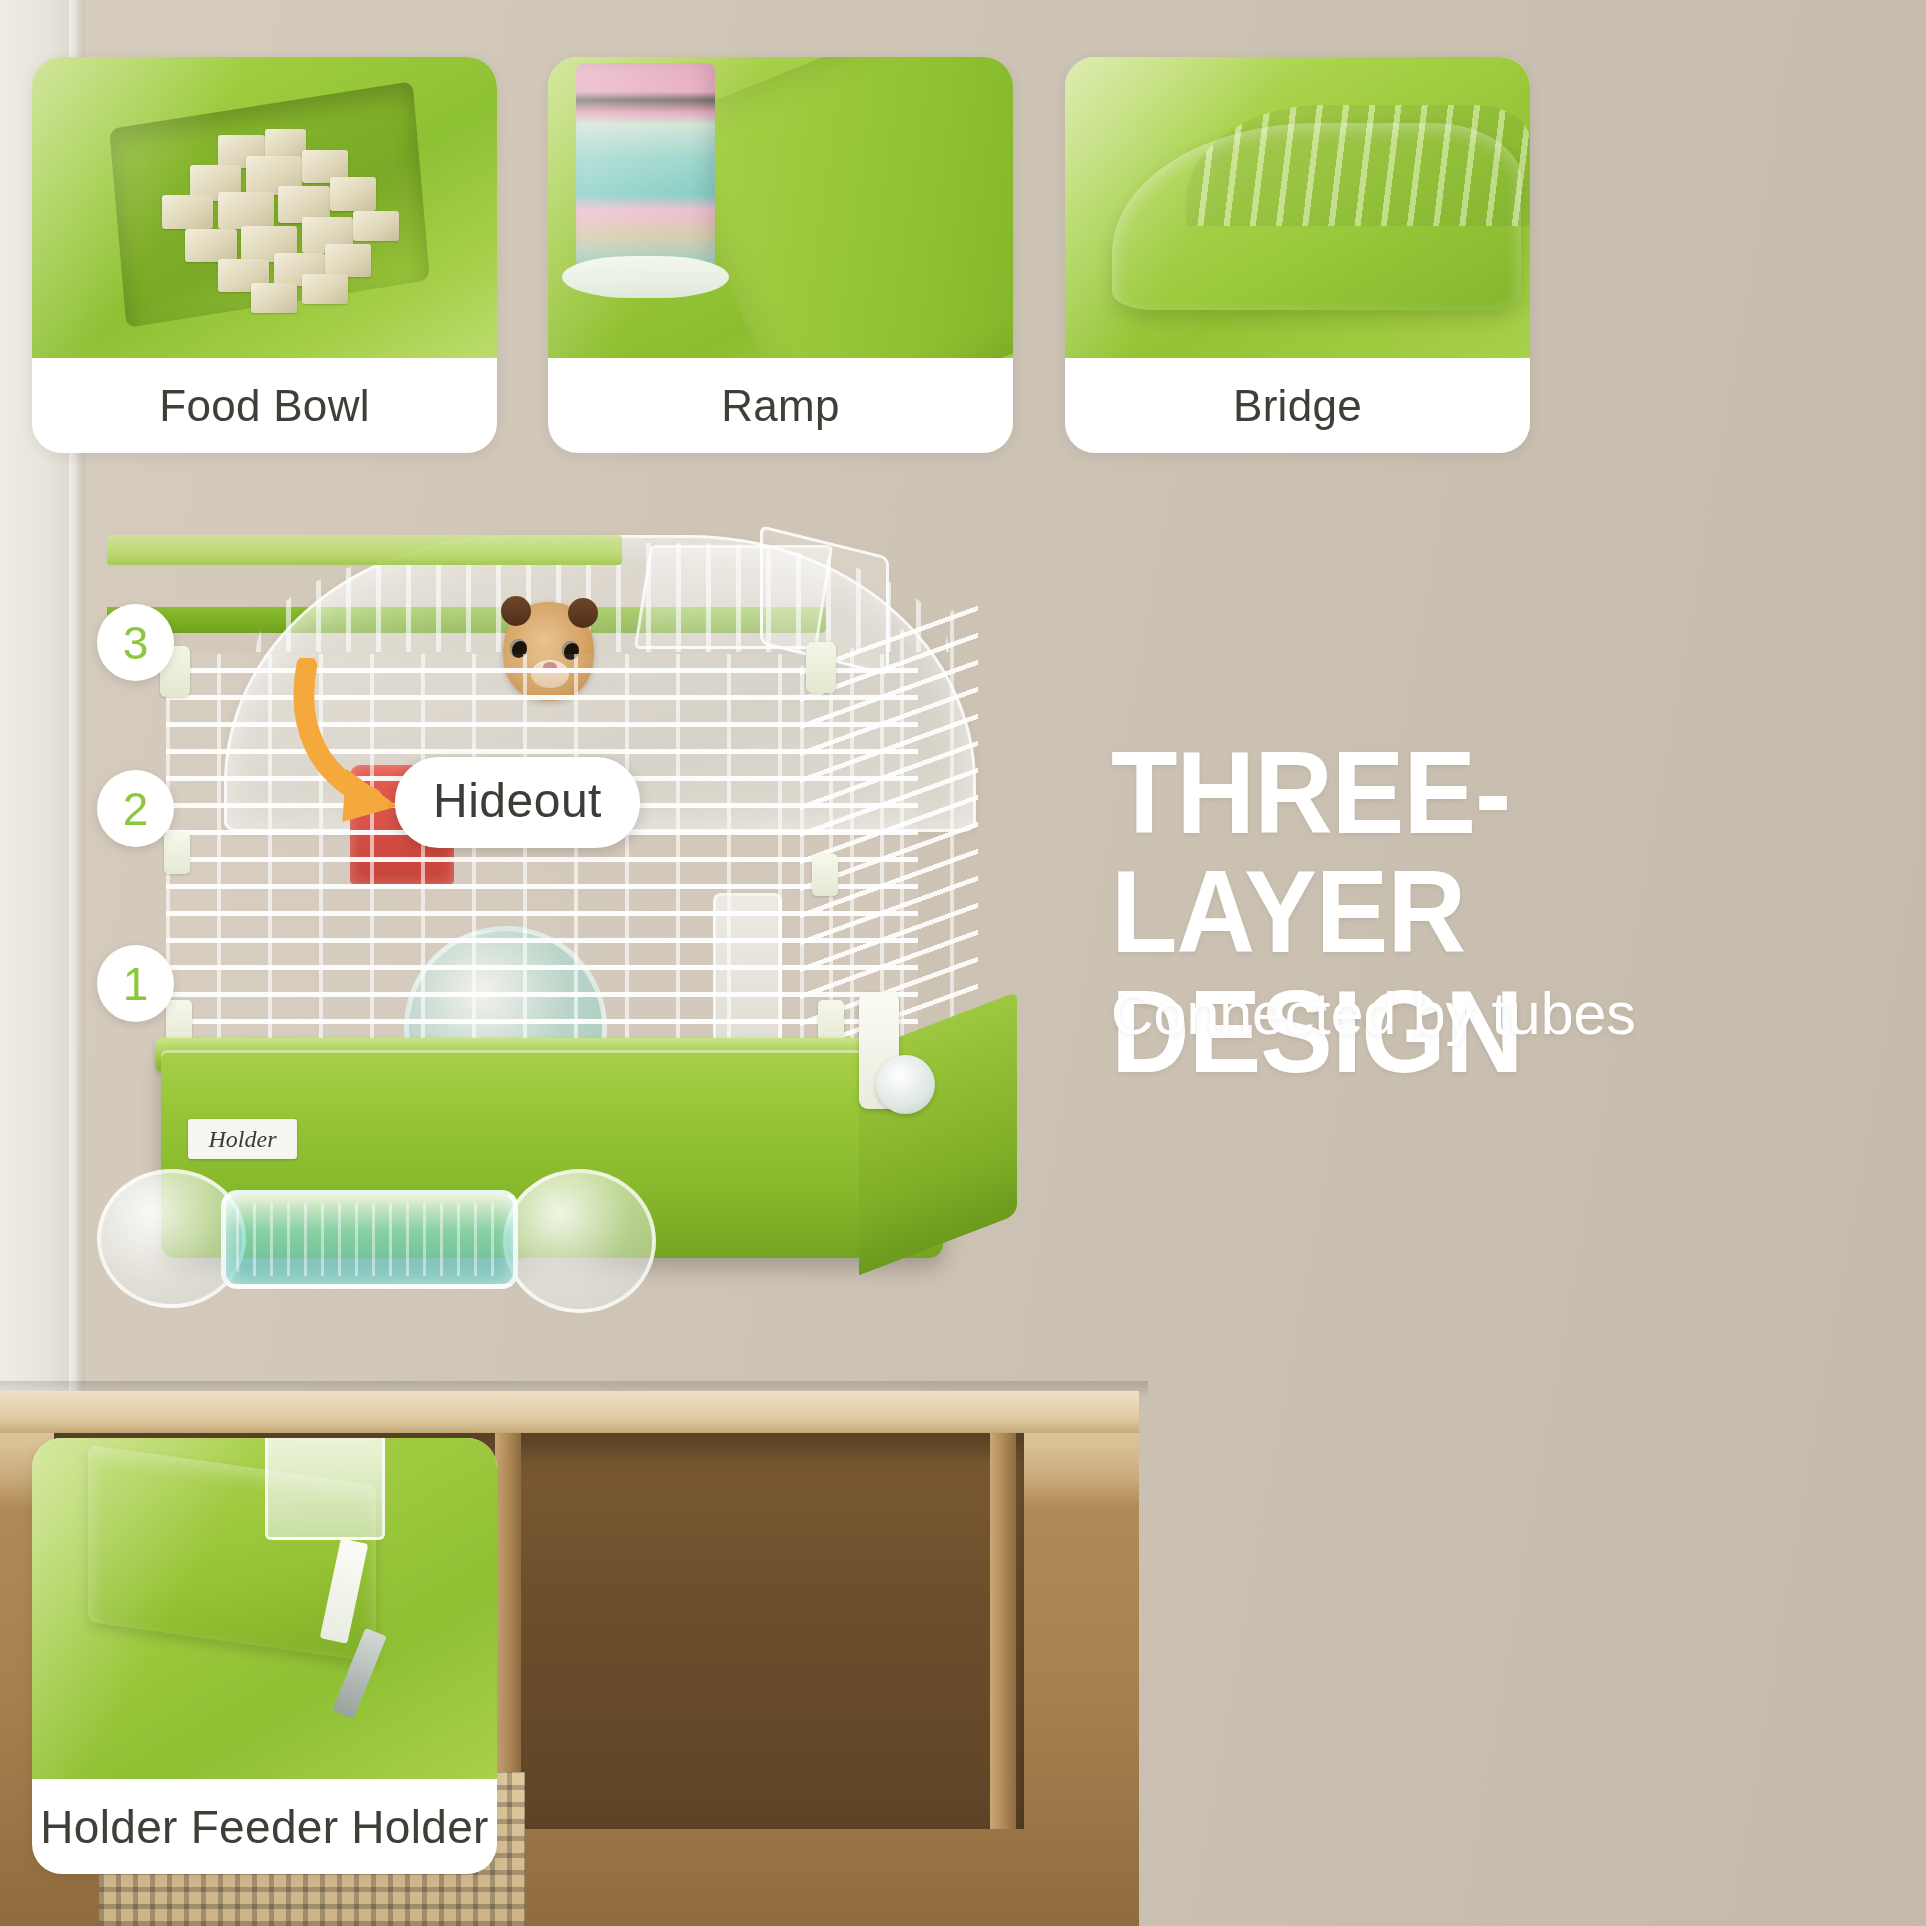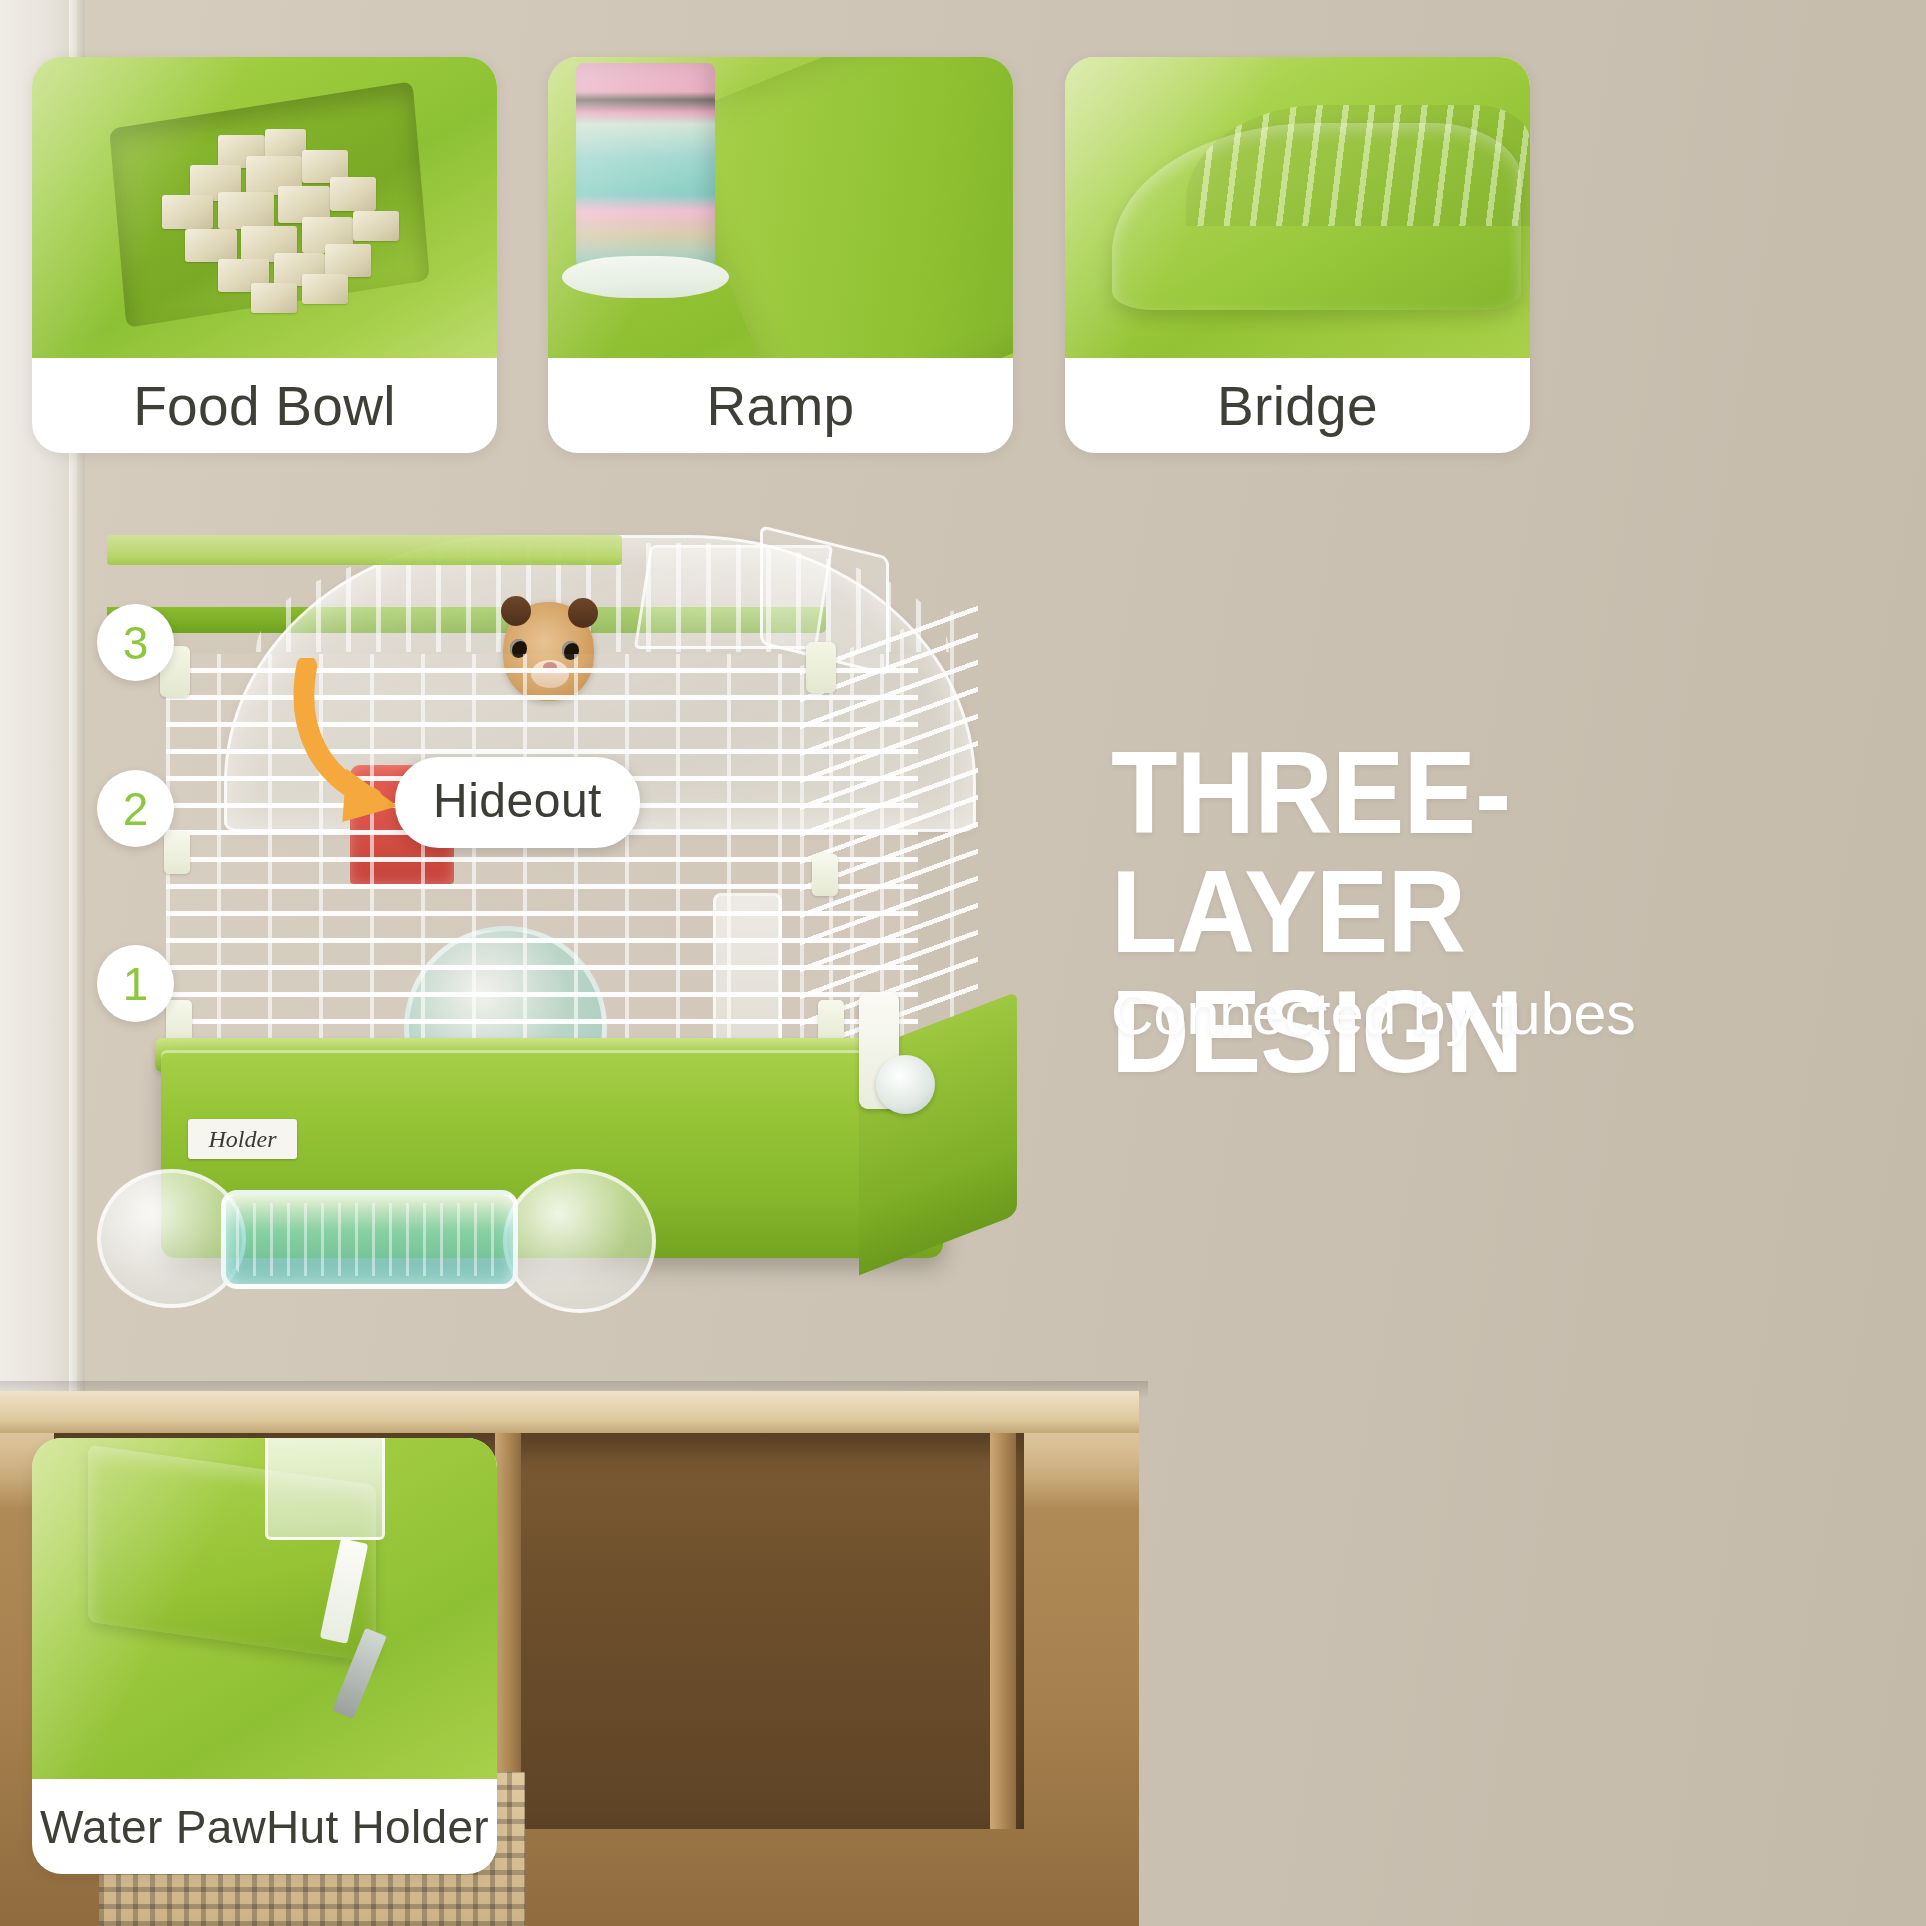--- a/index.html
+++ b/index.html
@@ -276,21 +276,21 @@
     border-radius: 30px;
     box-shadow: 0 3px 14px rgba(0,0,0,.08);
     overflow: hidden;
     display: flex; flex-direction: column;
   }
   .card .photo { flex: 1 1 auto; position: relative; overflow: hidden; }
   .card .cap {
     flex: 0 0 auto;
     height: 95px;
     display: flex; align-items: center; justify-content: center;
-    font-size: 55px; color: #3f3f38; letter-spacing: 0.3px;
+    font-size: 44px; color: #3f3f38; letter-spacing: 0.3px;
     white-space: nowrap;
   }
   .card.small .cap { font-size: 46px; }
 
   
   .ph { position: absolute; inset: 0; }
   .ph-foodbowl {
     background: linear-gradient(150deg, #b0d455 0%, #9ccb3d 28%, #8dc134 55%, #a6cf49 80%, #bcdc6e 100%);
   }
   .fb-inner {
@@ -529,19 +529,19 @@
 
   <div class="card small" style="left:32px; top:1438px; width:465px; height:436px;">
     <div class="photo">
       <div class="ph ph-water"></div>
       <div class="water-step"></div>
       <div class="water-bottle"></div>
       <div class="water-spout"></div>
       <div class="water-nozzle"></div>
       <div class="gloss"></div>
     </div>
-    <div class="cap">Water PawHut Holder</div>
+    <div class="cap">Holder Feeder Holder</div>
   </div>
 
 
 
 </div>
 
 
 </body></html>

